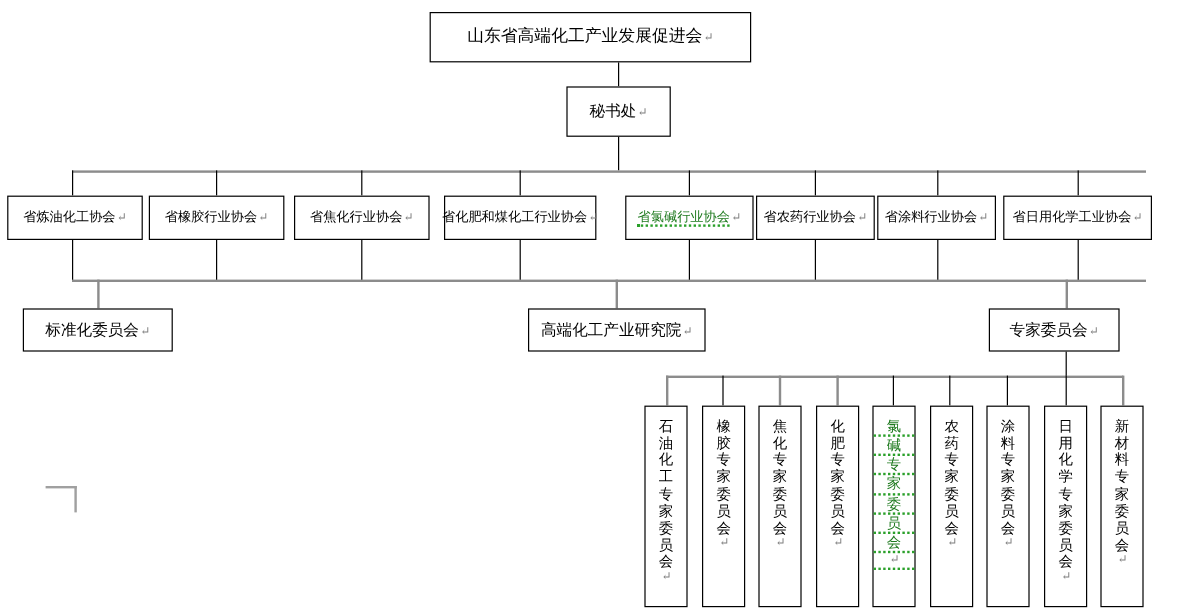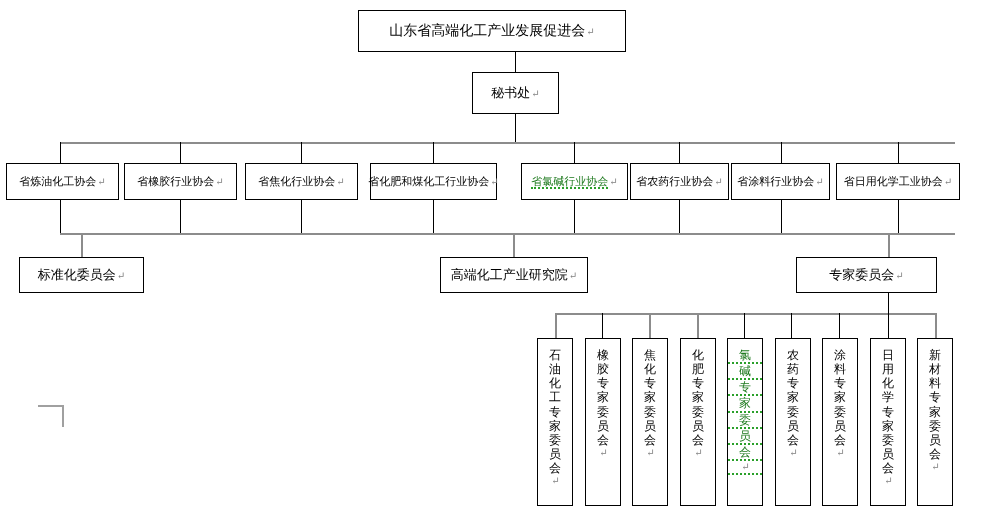--- a/index.html
+++ b/index.html
@@ -181,21 +181,21 @@
   </div>
 
   <div class="node mid" style="left:19px; top:257px; width:125px; height:36px;">
     <span class="lbl"><span>标准化委员会</span><span class="pilcrow">↵</span></span>
   </div>
 
   <div class="node mid" style="left:440px; top:257px; width:148px; height:36px;">
     <span class="lbl"><span>高端化工产业研究院</span><span class="pilcrow">↵</span></span>
   </div>
 
-  <div class="node mid" style="left:796px; top:257px; width:141px; height:36px;">
+  <div class="node mid" style="left:824px; top:257px; width:109px; height:36px;">
     <span class="lbl"><span>专家委员会</span><span class="pilcrow">↵</span></span>
   </div>
 
   <div class="node vert" style="left:537px; top:338px; width:36px; height:168px;">
     <span class="vtext">
         <span>石</span>
         <span>油</span>
         <span>化</span>
         <span>工</span>
         <span>专</span>

